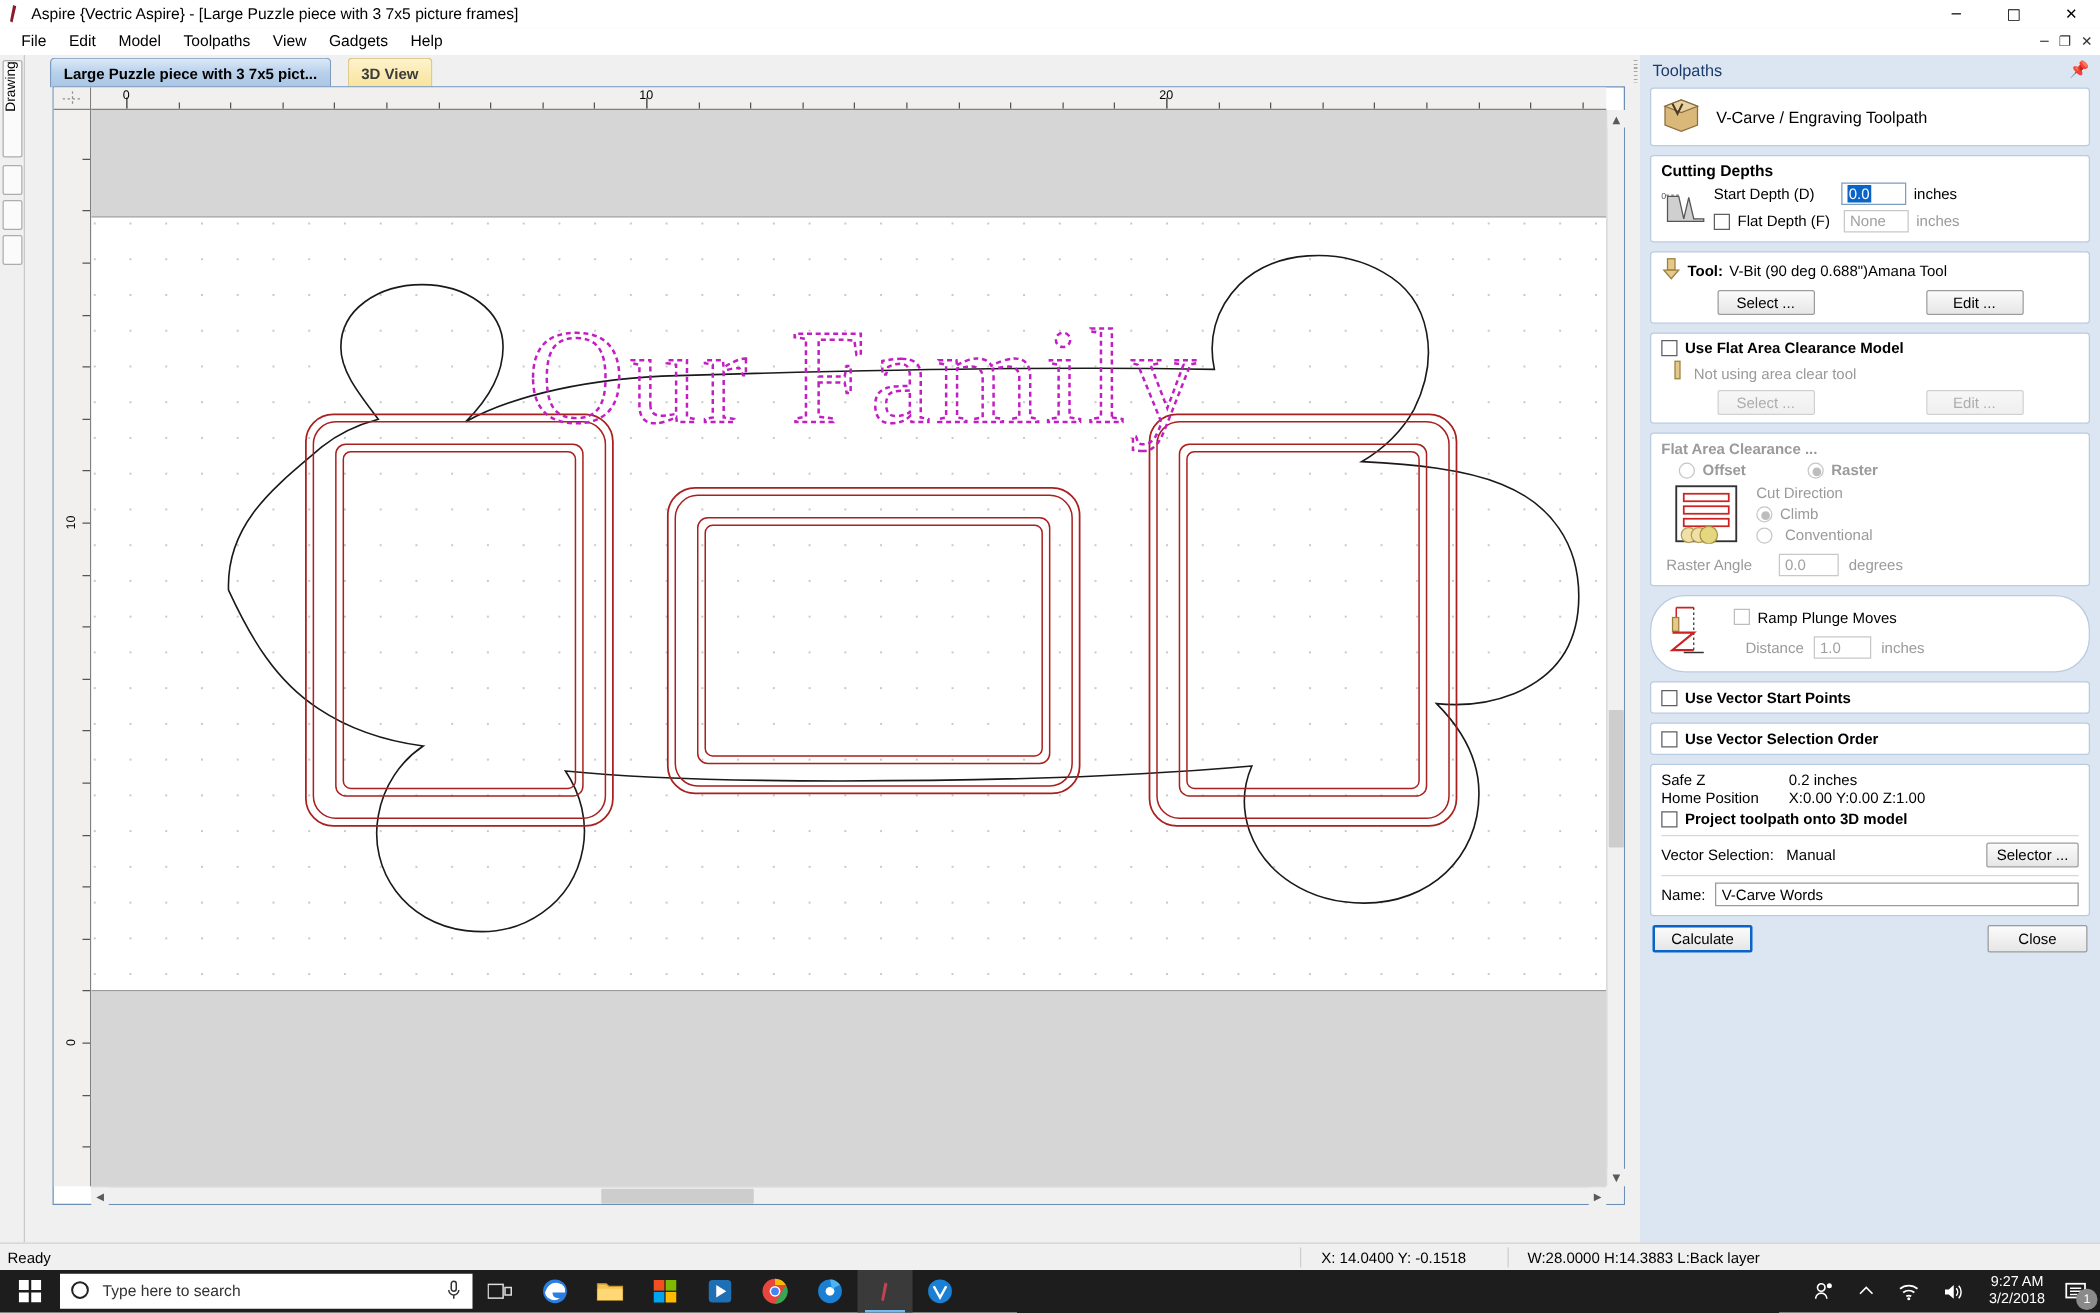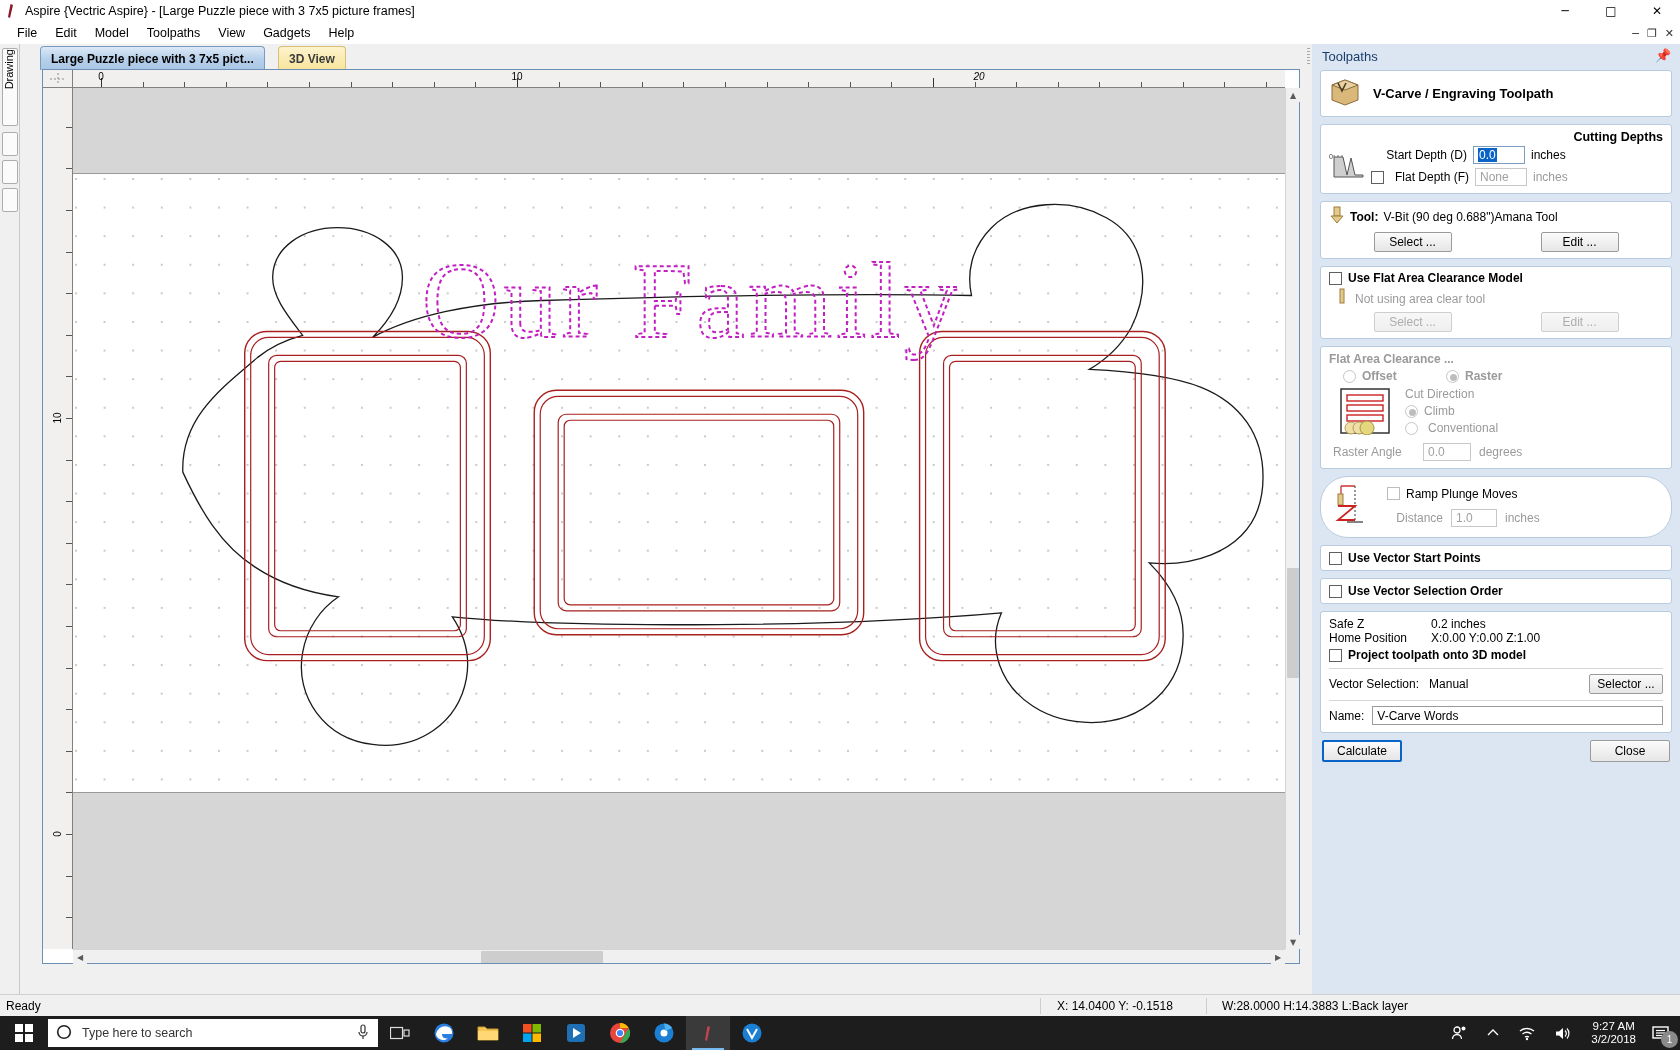--- a/index.html
+++ b/index.html
@@ -170,21 +170,21 @@
   .tp-body{
     position:absolute; left:8px; top:26px; width:352px; bottom:0;
   }
 
   .grp{
     background:#ffffff; border:1px solid #b9cbdf; border-radius:3px;
     margin-bottom:7px; padding:6px 8px; position:relative;
   }
 
   .tp-title-box{ display:flex; align-items:center; gap:12px; padding:7px 8px; }
-  .tp-title-txt{ font-size:13px; font-weight:bold; color:#000; }
+  .tp-title-txt{ font-size:13px; font-weight:normal; color:#000; }
 
   .lbl{ font-size:12px; color:#000; }
   .lbl.dim{ color:#9a9a9a; }
   .lbl.bold{ font-weight:bold; }
 
   .inp{
     border:1px solid #7c9cc0; background:#fff; height:18px; font-size:12px;
     padding:0 4px; font-family:"Liberation Sans", sans-serif; color:#000;
   }
   .inp.sel{ background:#fff; }
@@ -344,21 +344,21 @@
           <div class="rh-tick" style="left: 485.6px;"></div>
           <div class="rh-tick" style="left: 527.2px;"></div>
           <div class="rh-tick" style="left: 568.8px;"></div>
           <div class="rh-tick" style="left: 610.4px;"></div>
           <div class="rh-tick" style="left: 652px;"></div>
           <div class="rh-tick" style="left: 693.6px;"></div>
           <div class="rh-tick" style="left: 735.2px;"></div>
           <div class="rh-tick" style="left: 776.8px;"></div>
           <div class="rh-tick" style="left: 818.4px;"></div>
           <div class="rh-tick major" style="left: 860px;"></div>
-          <div class="rh-lbl" style="left: 906px; font-style: italic;">20</div>
+          <div class="rh-lbl" style="left: 860px;">20</div>
           <div class="rh-tick" style="left: 901.6px;"></div>
           <div class="rh-tick" style="left: 943.2px;"></div>
           <div class="rh-tick" style="left: 984.8px;"></div>
           <div class="rh-tick" style="left: 1026.4px;"></div>
           <div class="rh-tick" style="left: 1068px;"></div>
           <div class="rh-tick" style="left: 1109.6px;"></div>
           <div class="rh-tick" style="left: 1151.2px;"></div>
           <div class="rh-tick" style="left: 1192.8px;"></div>
         </div>
 
@@ -476,21 +476,21 @@
         <span>
           <svg width="32" height="28" viewBox="0 0 32 28">
             <polygon points="3,7 16,2 29,7 29,22 16,27 3,22" fill="#d9b87a" stroke="#8a6d3b" stroke-width="1"></polygon>
             <polygon points="3,7 16,12 29,7 16,2" fill="#e8d2a4" stroke="#8a6d3b" stroke-width="1"></polygon>
             <path d="M9 5 L13 13 L17 5" fill="none" stroke="#4a3a20" stroke-width="1.6"></path>
           </svg>
         </span>
         <span class="tp-title-txt">V-Carve / Engraving Toolpath</span>
       </div>
 
-      <div class="grp" style="padding:5px 8px 7px;text-align:right;">
+      <div class="grp" style="padding:5px 8px 7px;">
         <div class="lbl bold" style="font-size:12.5px;margin-bottom:2px;">Cutting Depths</div>
         <div class="row" style="gap:6px;">
           <span>
             <svg width="36" height="32" viewBox="0 0 36 32">
               <text x="0" y="10" font-size="7" fill="#444" font-family="'Liberation Sans',sans-serif">0</text>
               <line x1="4" y1="7" x2="16" y2="7" stroke="#777" stroke-width="1" stroke-dasharray="2,2"></line>
               <path d="M5 8 L14 8 L18 26 L22 9 L26 26 L34 26 L34 28 L5 28 Z" fill="#cfcfcf" stroke="#555" stroke-width="1"></path>
             </svg>
           </span>
           <div style="flex:1;">

